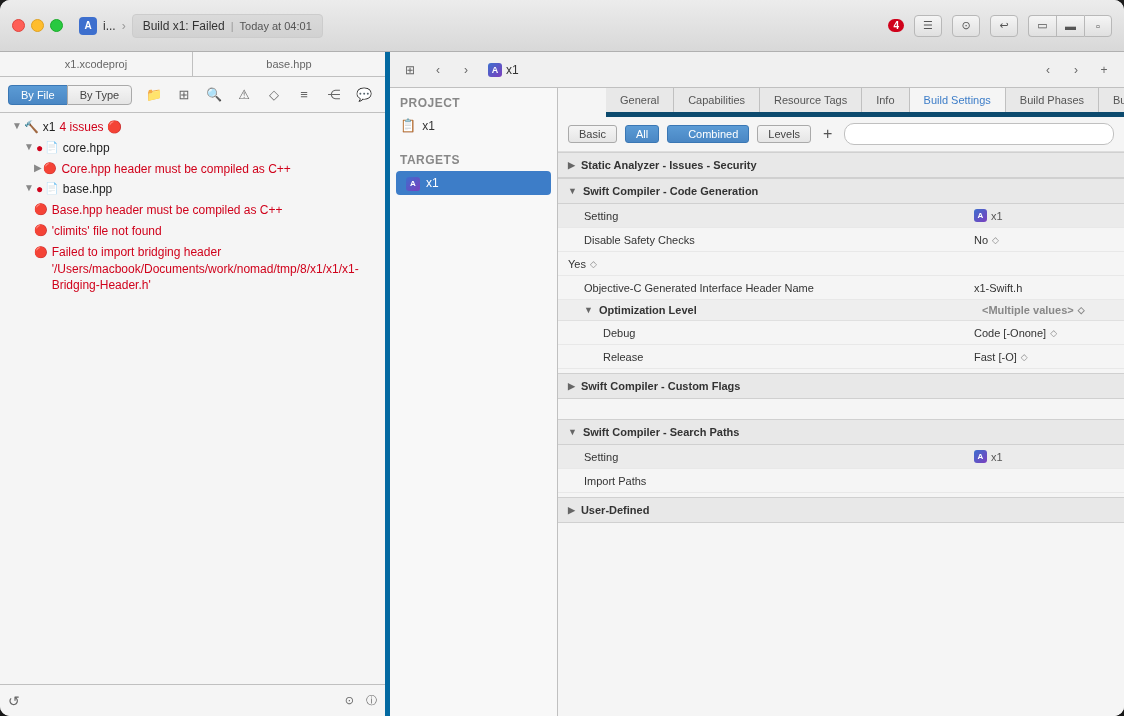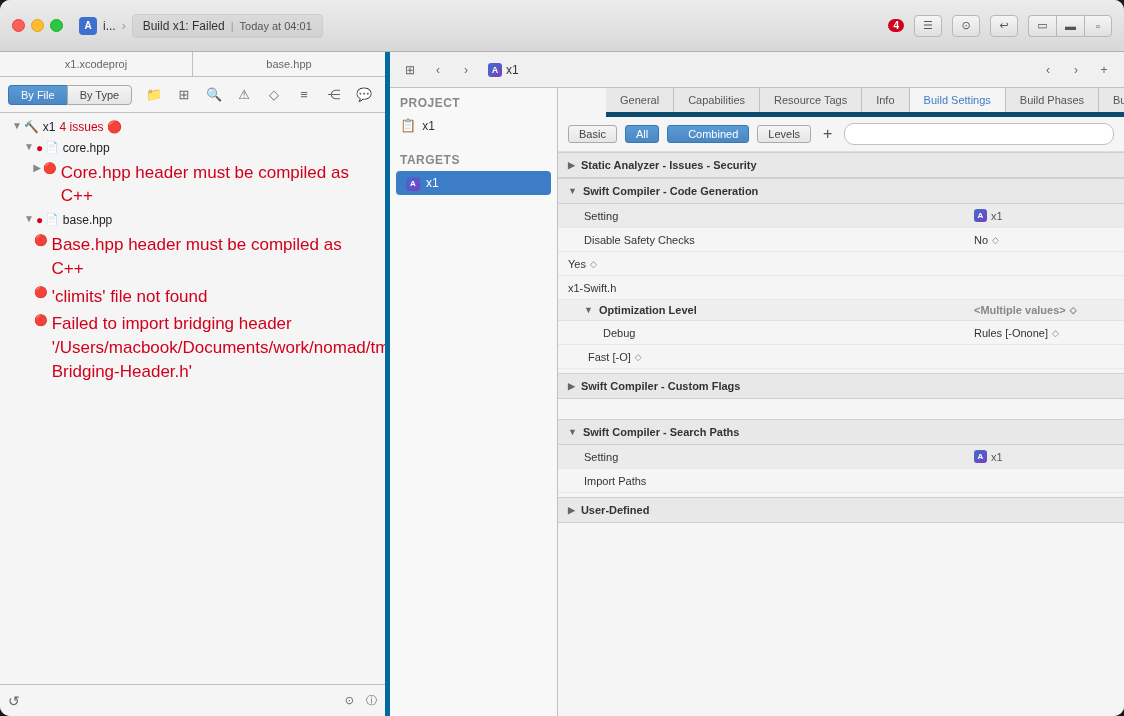--- a/index.html
+++ b/index.html
@@ -142,21 +142,21 @@
       display: flex;
       align-items: flex-start;
       padding: 2px 8px;
       cursor: pointer;
       line-height: 1.4;
     }
     .tree-indent { display: inline-block; }
     .tree-arrow { color: #888; margin-right: 2px; font-size: 10px; }
     .tree-label { font-size: 12px; color: #222; }
     .tree-badge { color: #d0021b; font-size: 12px; margin-left: 4px; }
-    .error-msg { font-size: 17px; color: #d0021b; }
+    .error-msg { font-size: 12px; color: #d0021b; }
 
     
     .sidebar-bottom {
       height: 32px;
       border-top: 1px solid #c0c0c0;
       display: flex;
       align-items: center;
       padding: 0 8px;
       gap: 6px;
     }
@@ -570,44 +570,46 @@
 
             <div class="settings-row">
               <div class="setting-col">
                 <span class="setting-value">Yes</span>
                 <span class="setting-stepper">◇</span>
               </div>
             </div>
 
 
             <div class="settings-row">
+              <div class="setting-name">Objective-C Generated Interface Header Name</div>
               <div class="setting-col">
                 <span class="setting-value">x1-Swift.h</span>
               </div>
             </div>
 
             <div class="sub-section-header">
               <span class="section-arrow" style="margin-right:6px;">▼</span>
               <span>Optimization Level</span>
               <div style="flex:1;"></div>
               <div class="setting-col">
-                <span class="setting-value" style="color:#888;">&lt;Multiple values&gt;</span>
+                <span class="setting-value" style="color:#888;margin-left:8px;">&lt;Multiple values&gt;</span>
                 <span class="setting-stepper">◇</span>
               </div>
             </div>
 
             <div class="settings-row indent">
               <div class="setting-name">Debug</div>
               <div class="setting-col">
-                <span class="setting-value">Rules [-Onone]</span>
+                <span class="setting-value">Code [-Onone]</span>
                 <span class="setting-stepper">◇</span>
               </div>
             </div>
 
             <div class="settings-row indent">
+              <div class="setting-name">Release</div>
               <div class="setting-col">
                 <span class="setting-value">Fast [-O]</span>
                 <span class="setting-stepper">◇</span>
               </div>
             </div>
 
             <div class="section-header" style="margin-top:4px;">
               <span class="section-arrow">▶</span>
               <span>Swift Compiler - Custom Flags</span>
             </div>

